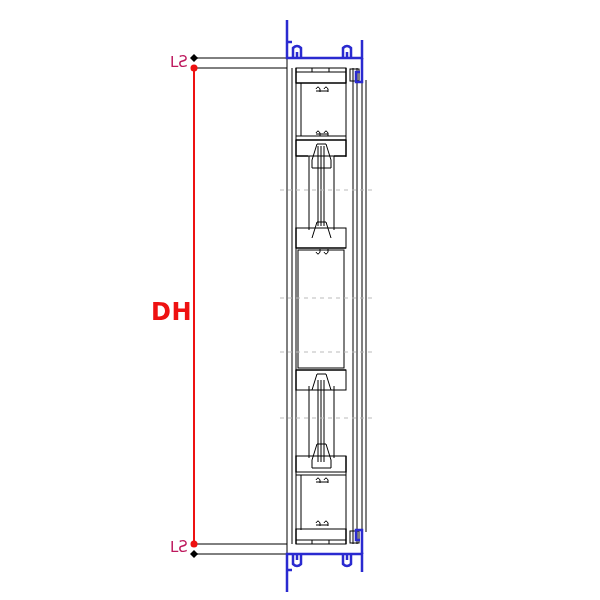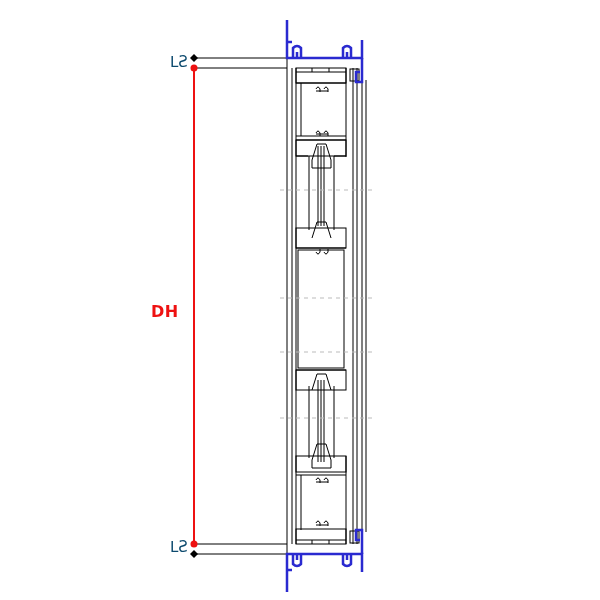--- a/index.html
+++ b/index.html
@@ -1,19 +1,19 @@
 <!DOCTYPE html>
 <html><head>
   <meta charset="utf-8">
   <style>
     html, body { margin: 0; padding: 0; background: #ffffff; }
     body { width: 600px; height: 600px; position: relative; overflow: hidden; font-family: "Liberation Sans", sans-serif; }
     #drawing { position: absolute; left: 0; top: 0; width: 600px; height: 600px; }
-    .dim-label { position: absolute; left: 151px; top: 300px; font-family: "DejaVu Sans", "Liberation Sans", sans-serif; font-weight: bold; font-size: 16px; line-height: 24px; letter-spacing: 0.5px; }
-    .sym { position: absolute; font-family: "DejaVu Sans", sans-serif; font-size: 15px; line-height: 16px; color: #0c4a6e; }
+    .dim-label { position: absolute; left: 151px; top: 300px; font-family: "DejaVu Sans", "Liberation Sans", sans-serif; font-weight: bold; font-size: 24px; line-height: 24px; letter-spacing: 0.5px; }
+    .sym { position: absolute; font-family: "DejaVu Sans", sans-serif; font-size: 15px; line-height: 16px; color: #be185d; }
     .sym-top { left: 170px; top: 54px; }
     .sym-bot { left: 170px; top: 539px; }
   </style>
 </head>
 <body>
 
 <svg id="drawing" viewBox="0 0 600 600" xmlns="http://www.w3.org/2000/svg">
   <g fill="none" stroke="#000" stroke-width="1">
 
     <g>

